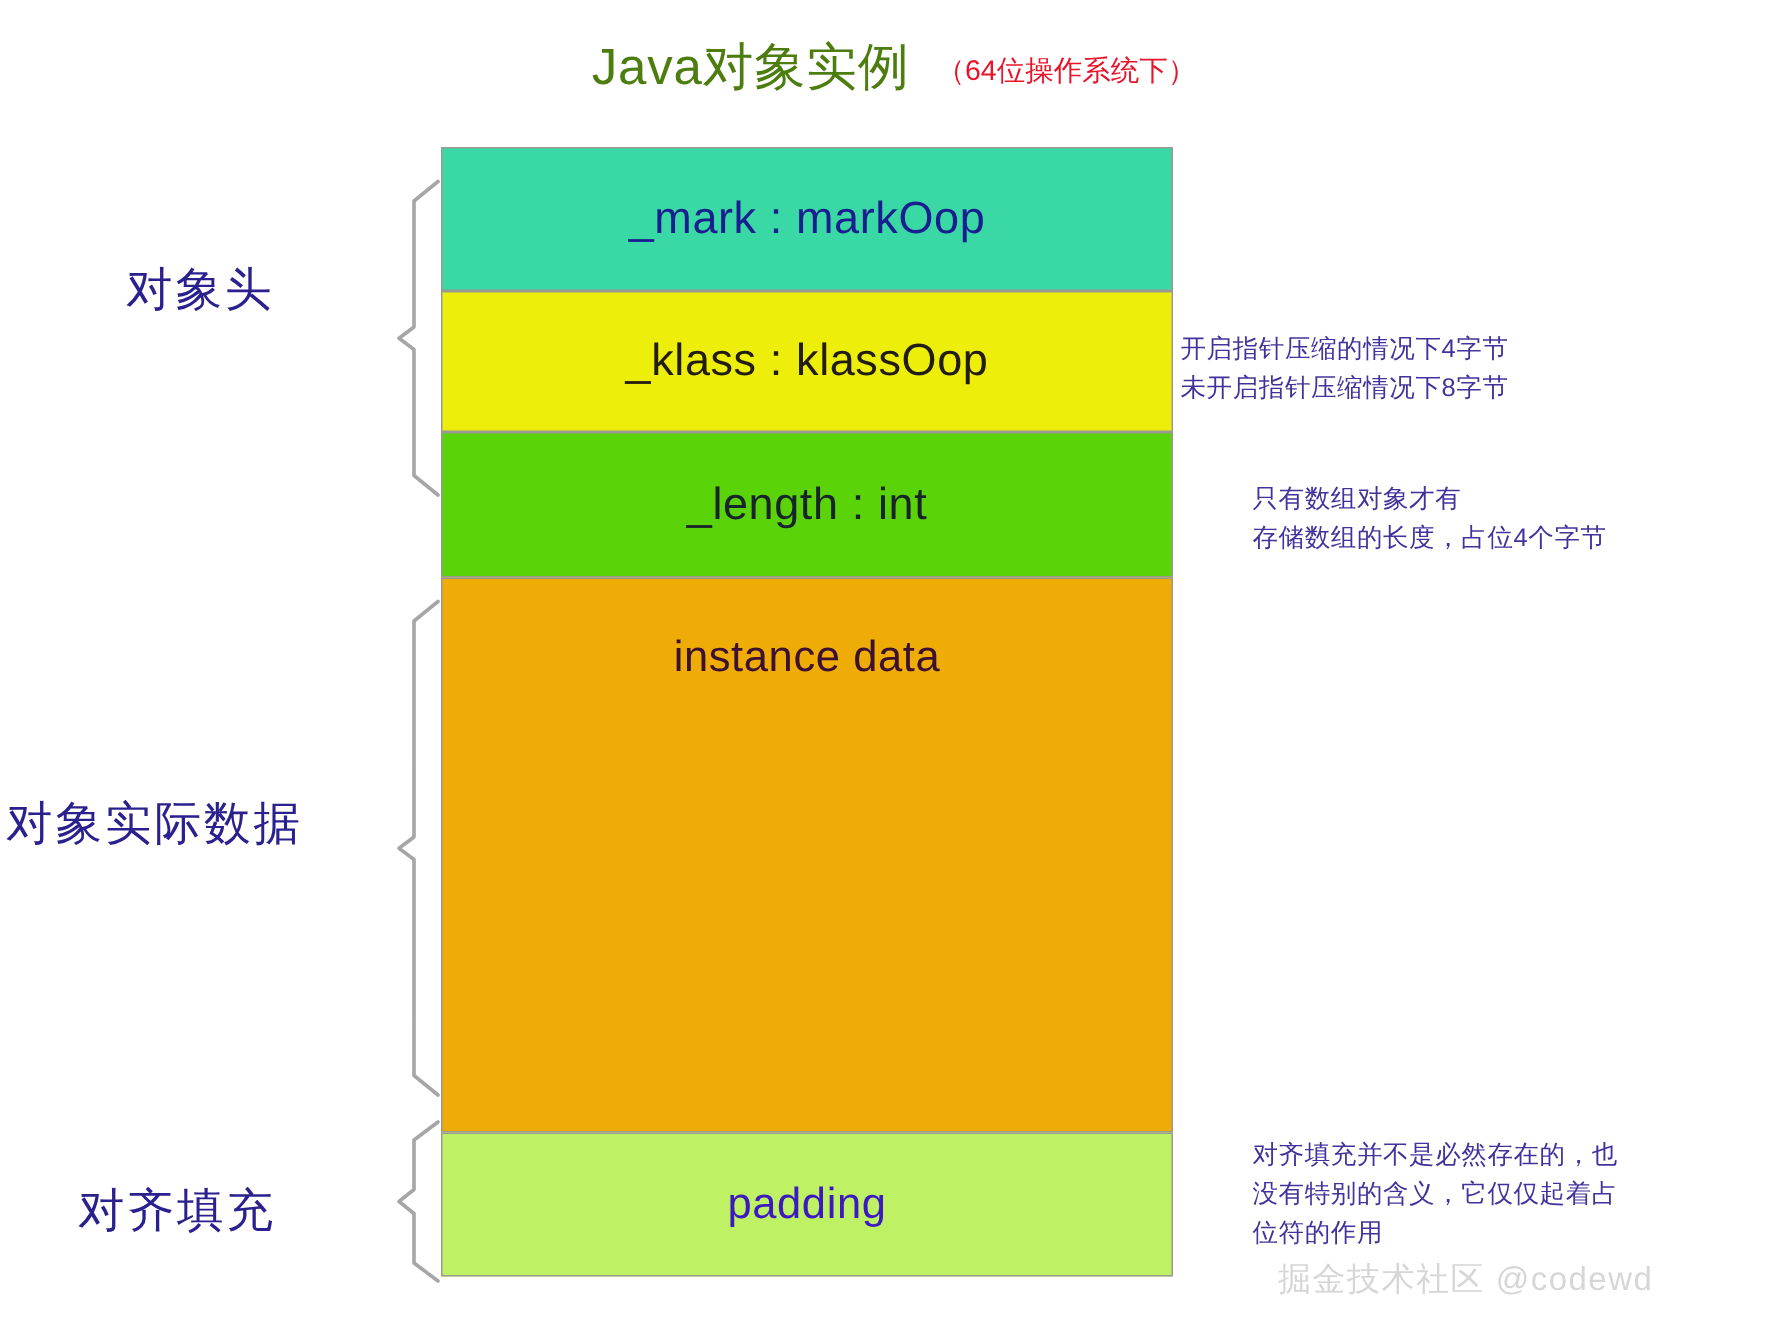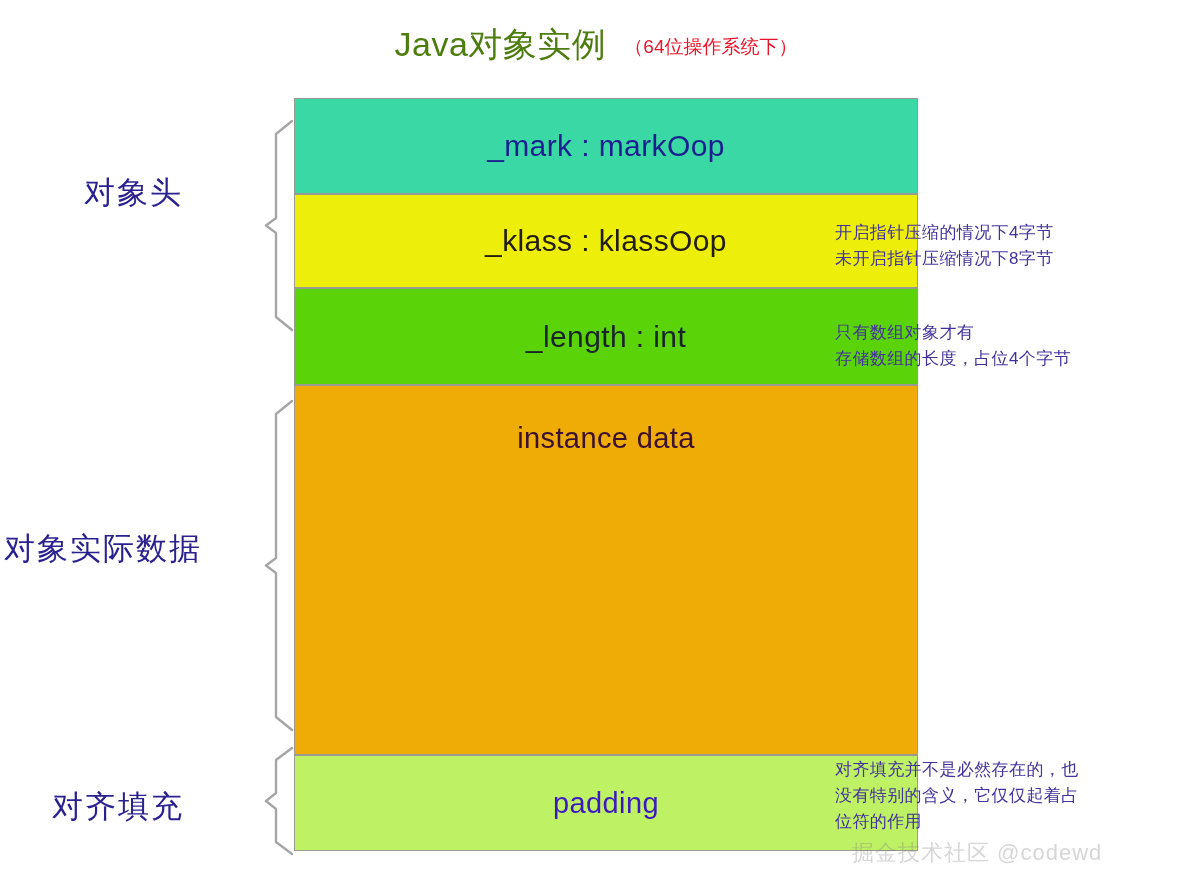--- a/index.html
+++ b/index.html
@@ -46,21 +46,21 @@
   
   #blocks {
     position: absolute;
     left: 294px;
     top: 98px;
     width: 516px;
   }
   .block {
     position: absolute;
     left: 0;
-    width: 624px;
+    width: 488px;
     box-sizing: border-box;
     border: 1px solid #9a9a92;
     display: flex;
     align-items: center;
     justify-content: center;
   }
   .block-label {
     font-size: 30px;
     letter-spacing: 0.4px;
     line-height: 1;
@@ -114,21 +114,21 @@
   .annotation {
     position: absolute;
     color: #43329c;
     font-size: 17px;
     line-height: 1.52;
     white-space: pre-line;
     letter-spacing: 0.4px;
     user-select: none;
   }
   #note-mark     { left: 835px; top: 135px;  width: 330px; }
-  #note-klass    { left: 835px; top: 220px;  width: 330px; }
+  #note-klass    { left: 787px; top: 220px;  width: 330px; }
   #note-length   { left: 835px; top: 320px;  width: 330px; }
   #note-padding  { left: 835px; top: 757px;  width: 330px; }
 
   
   #watermark {
     position: absolute;
     left: 852px;
     top: 838px;
     font-size: 22px;
     color: rgba(120,120,120,0.30);

